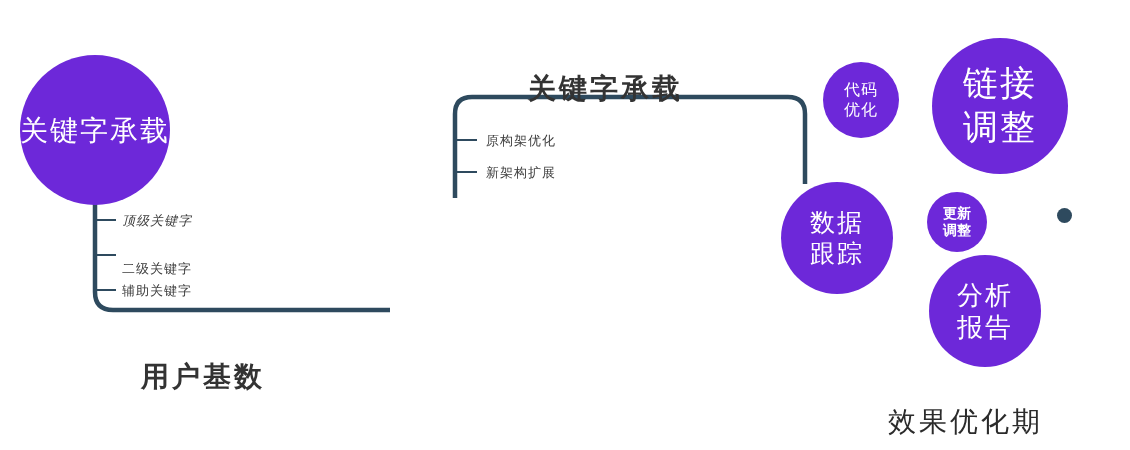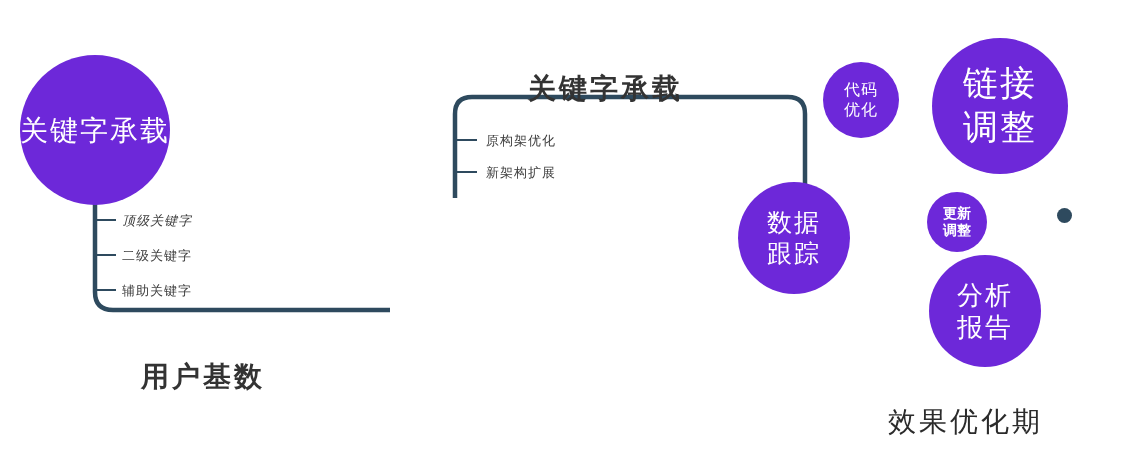--- a/index.html
+++ b/index.html
@@ -20,21 +20,21 @@
     background:#6d28d9;
     color:#ffffff;
     display:flex;align-items:center;justify-content:center;
     text-align:center;
     white-space:pre-line;
     line-height:1.25;
     letter-spacing:2px;
   }
   .node-traffic  {left:20px;  top:55px;  width:150px; height:150px; font-size:28px;}
   .node-structure{left:376px; top:196px; width:144px; height:144px; font-size:27px;}
-  .node-tracking {left:738px; top:182px; width:112px; height:112px; font-size:25px;}
+  .node-tracking {left:781px; top:182px; width:112px; height:112px; font-size:25px;}
   .node-code     {left:823px; top:62px;  width:76px;  height:76px;  font-size:16px; letter-spacing:1px;}
   .node-link     {left:932px; top:38px;  width:136px; height:136px; font-size:35px;}
   .node-update   {left:927px; top:192px; width:60px;  height:60px;  font-size:14px; font-weight:bold; letter-spacing:0;}
   .node-report   {left:929px; top:255px; width:112px; height:112px; font-size:26px;}
   .dot{
     position:absolute;left:1057px;top:208px;width:15px;height:15px;
     border-radius:50%;background:#2e4a5e;
   }
   .edge-label{
     position:absolute;
@@ -47,21 +47,21 @@
   .label-user-base{left:141px;top:326px;margin-top:32px;}
   .label-keyword-carry{left:528px;top:70px;text-align:center;}
   .tick-label{
     position:absolute;
     color:#3c3c3c;
     font-size:13px;
     letter-spacing:1px;
     white-space:nowrap;
   }
   .tick-traffic-0{left:122px;top:212px;font-style:italic;}
-  .tick-traffic-1{left:122px;top:247px;text-align:center;}
+  .tick-traffic-1{left:122px;top:260px;text-align:center;}
   .tick-traffic-2{left:122px;top:282px;}
   .tick-structure-0{left:486px;top:132px;}
   .tick-structure-1{left:486px;top:164px;font-family:Liberation Serif, serif;}
   .footer-label{
     position:absolute;left:888px;top:403px;
     color:#2b2b2b;font-size:28px;font-weight:500;letter-spacing:3px;
     white-space:nowrap;
   }
 </style>
 </head>

